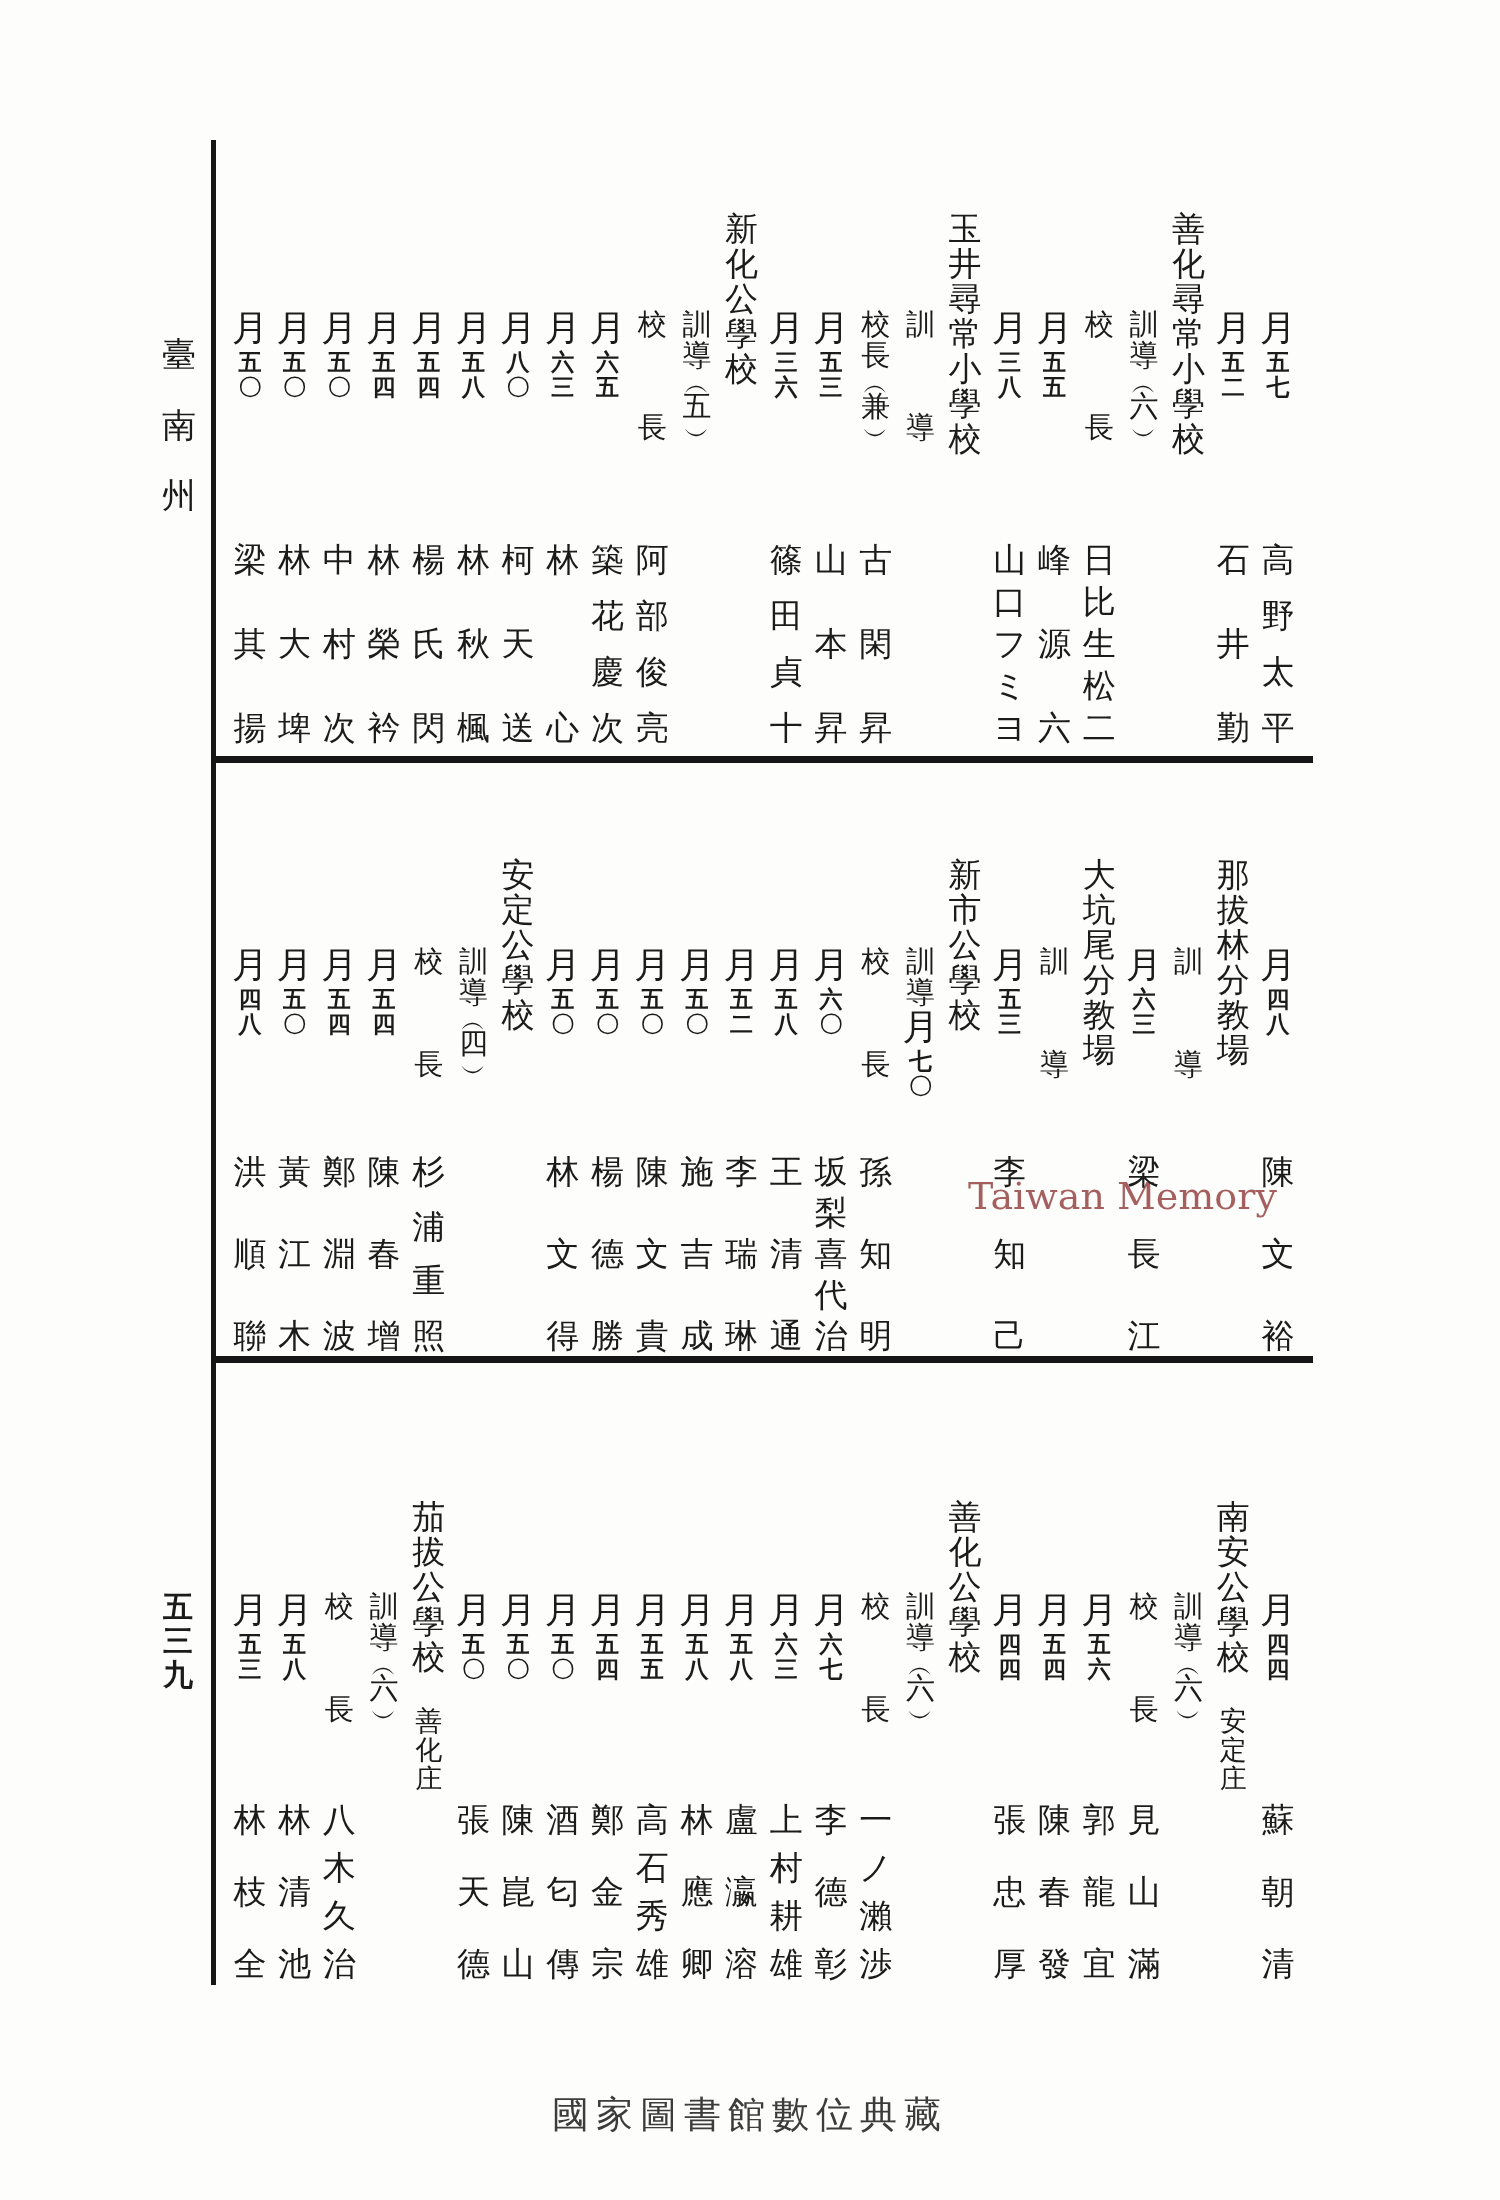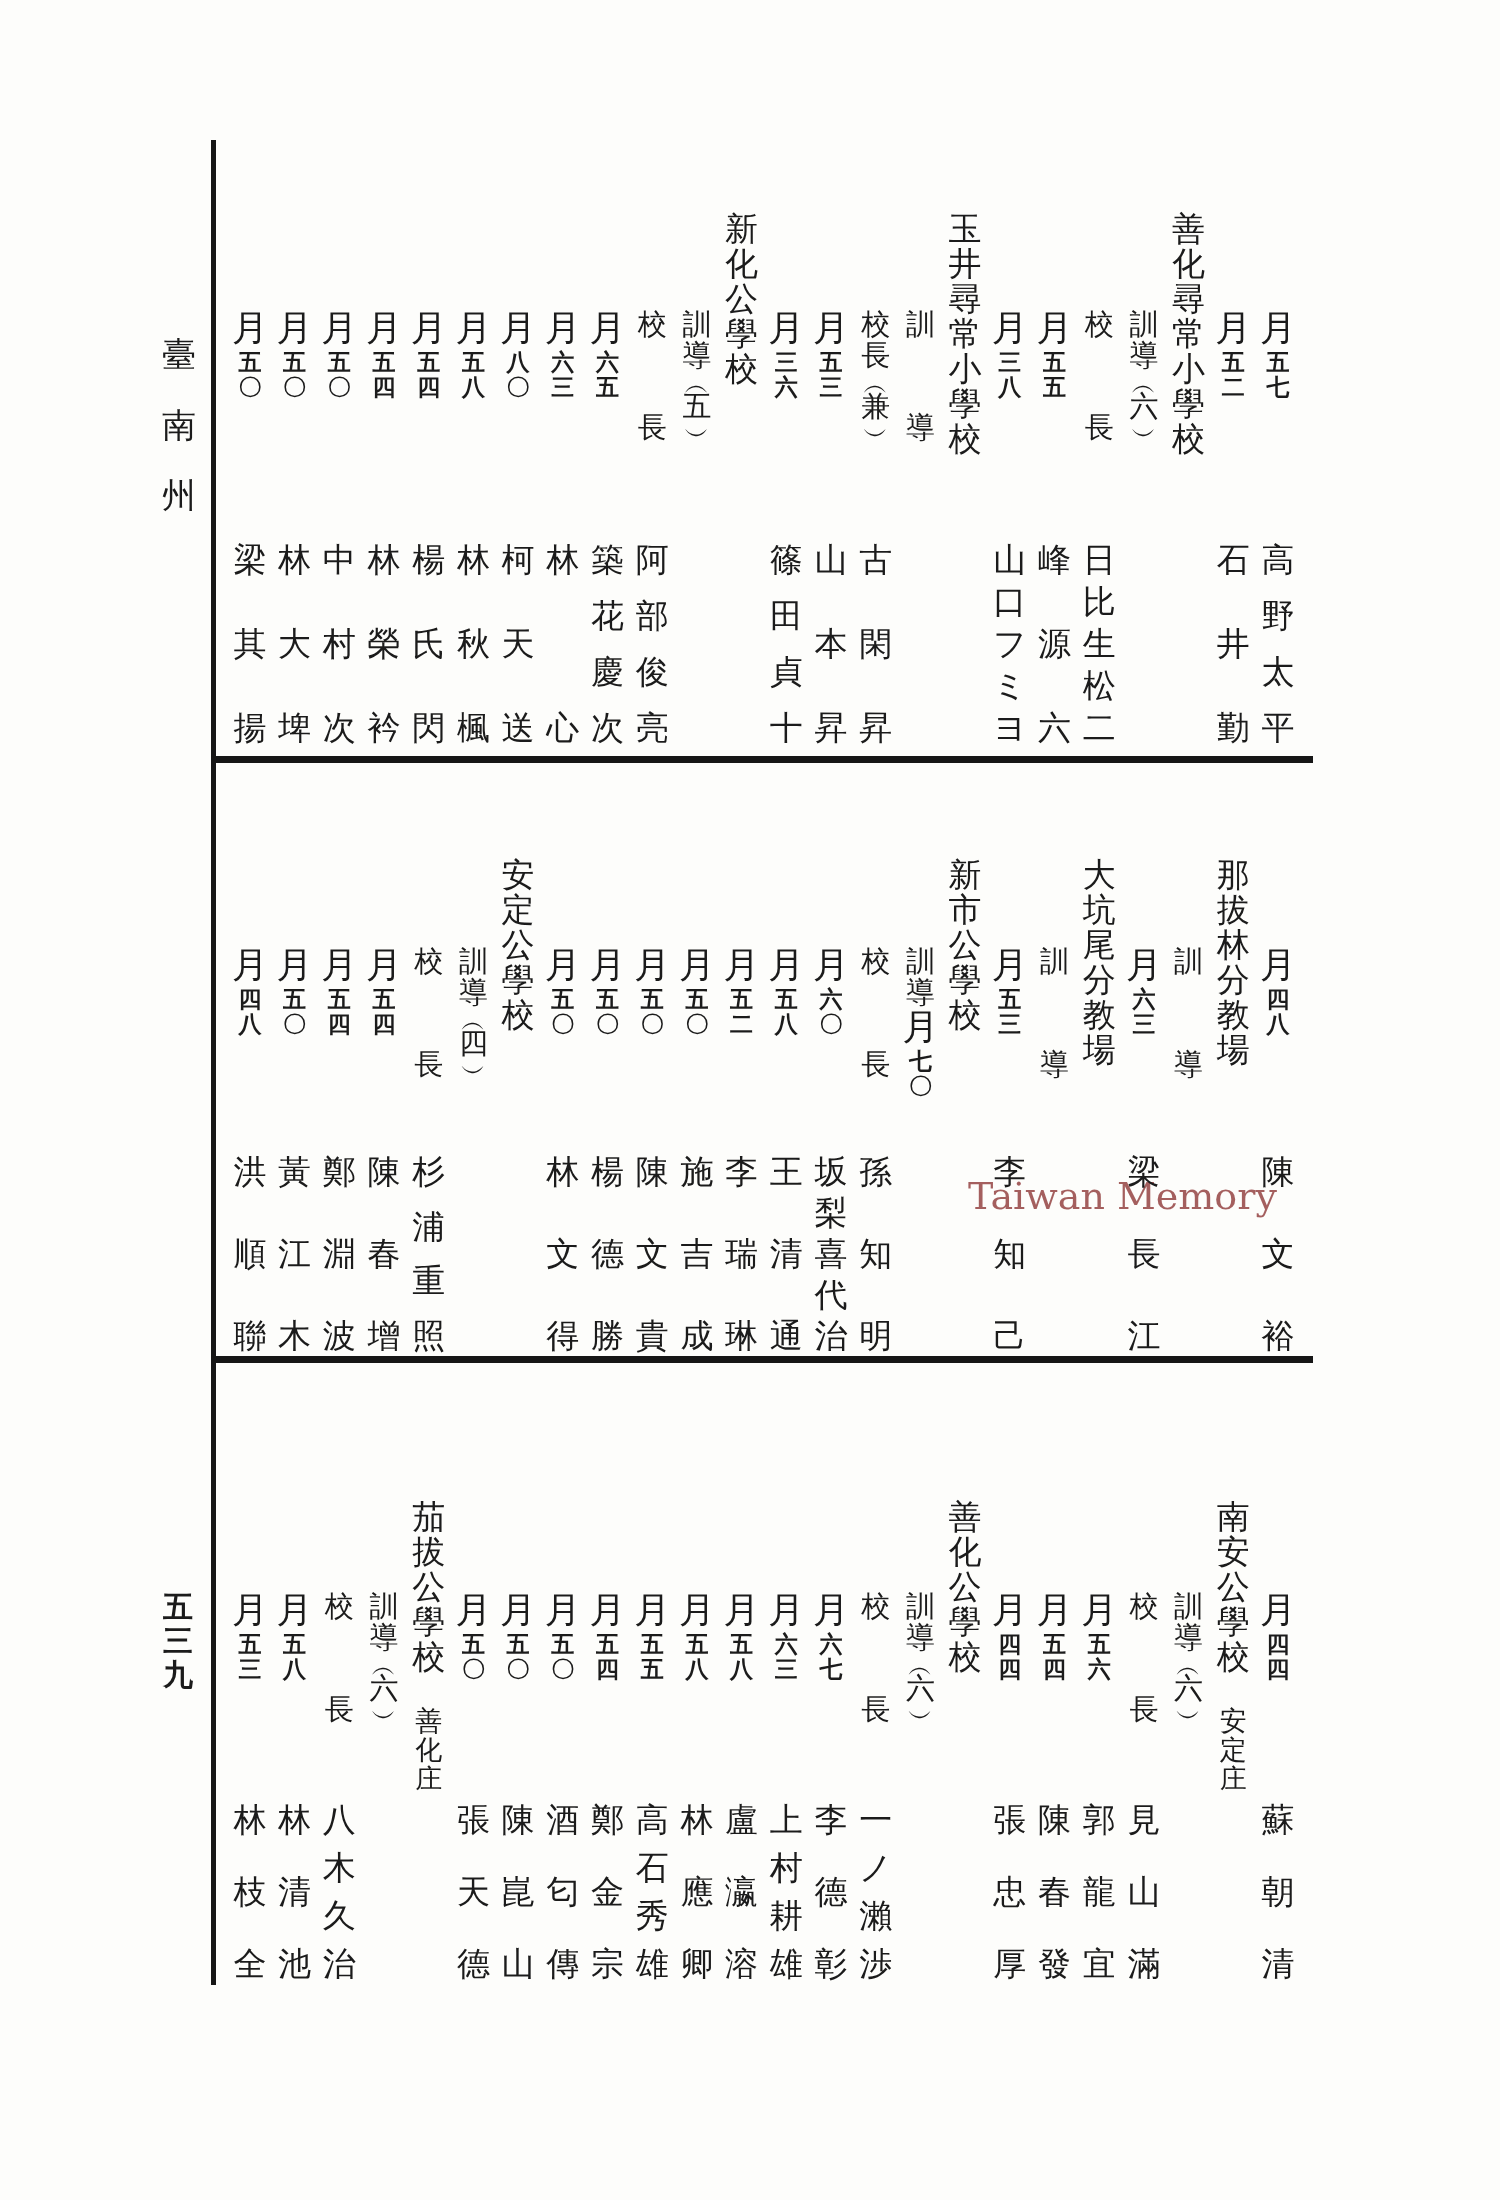--- a/index.html
+++ b/index.html
@@ -51,20 +51,21 @@
     </div>
 
   <div class="pagenum">
       <span class="vchar pgchar">五</span>
       <span class="vchar pgchar">三</span>
       <span class="vchar pgchar">九</span>
     </div>
 
   <div class="wm-latin">Taiwan Memory</div>
 
+  <div class="footer">國家圖書館數位典藏</div>
 
   <div id="bands">
       <div class="col" style="left: 1257px; top: 212px; height: 546px;">
         <div class="seg" style="top: 98px;">
           <span class="vchar salbase">月</span>
           <span class="vchar saldig">五</span>
           <span class="vchar saldig">七</span>
         </div>
         <div class="seg justify" style="top: 331px; height: 202px;">
           <span class="vchar nchar">高</span>

